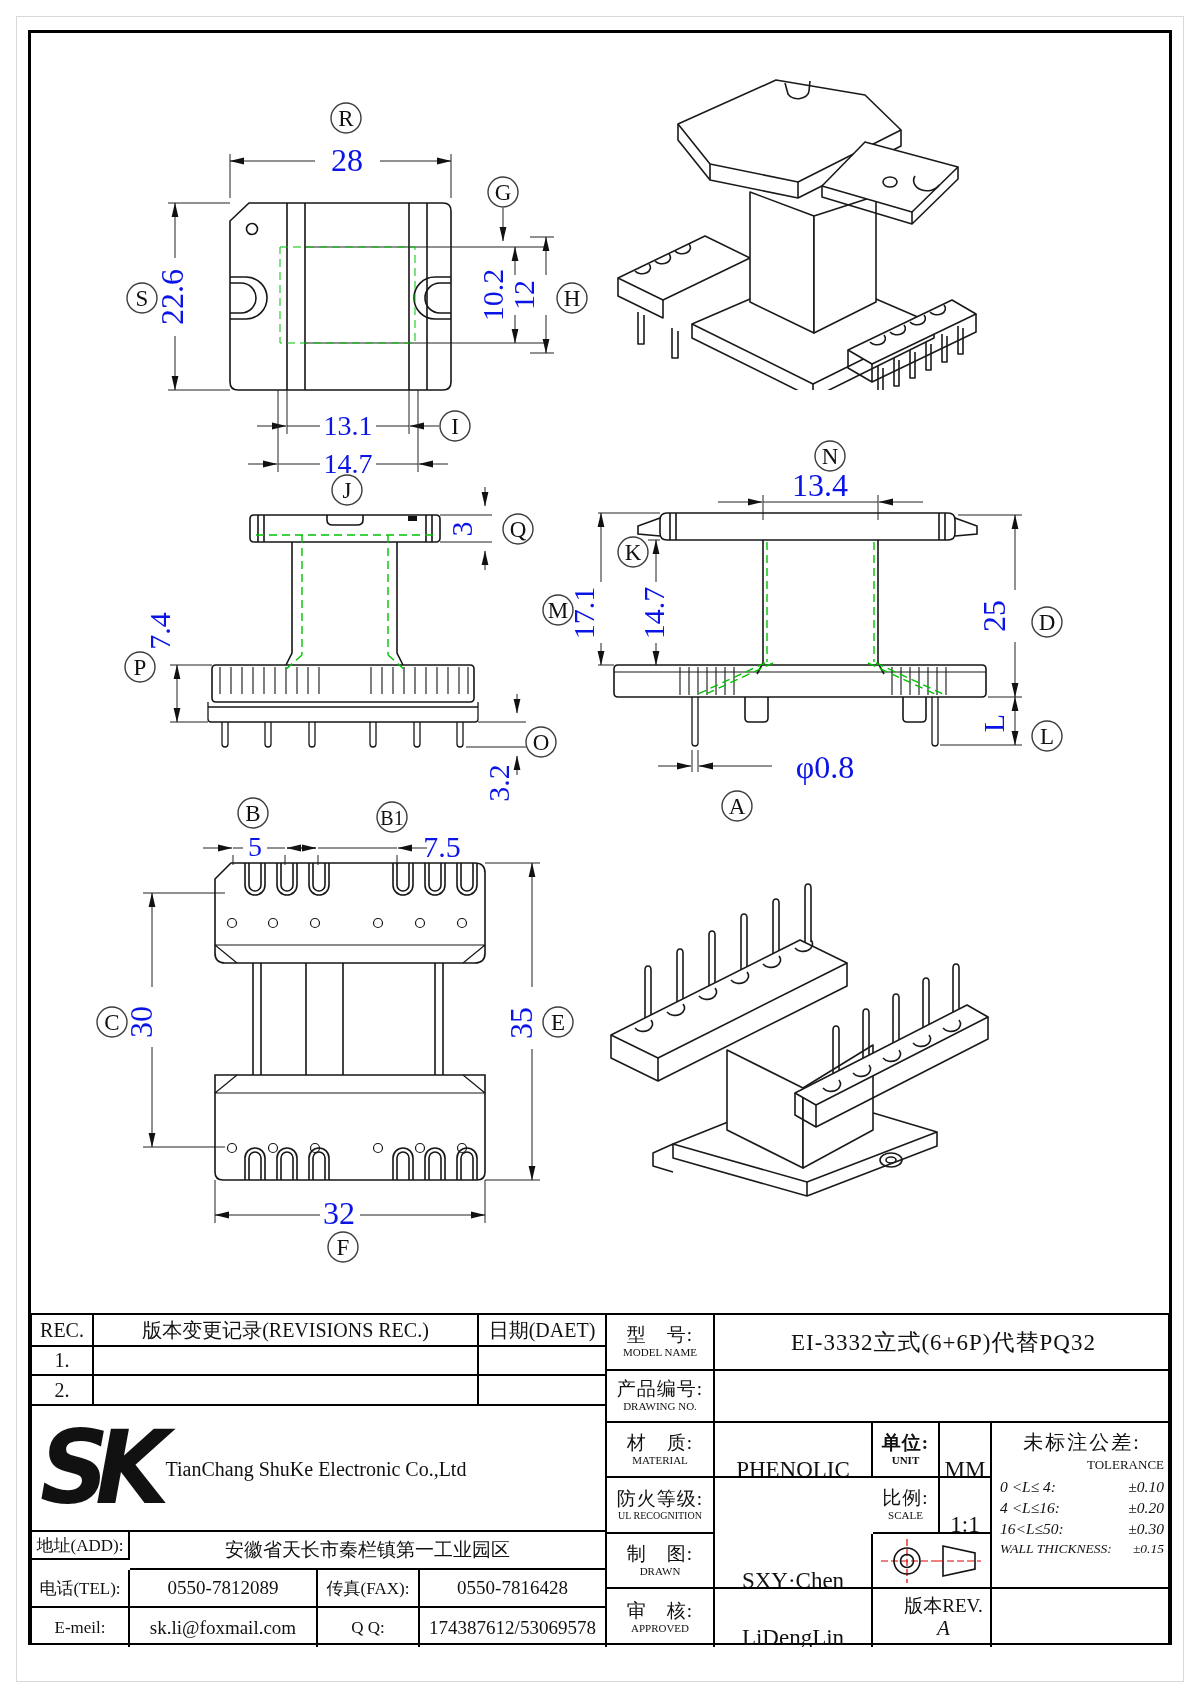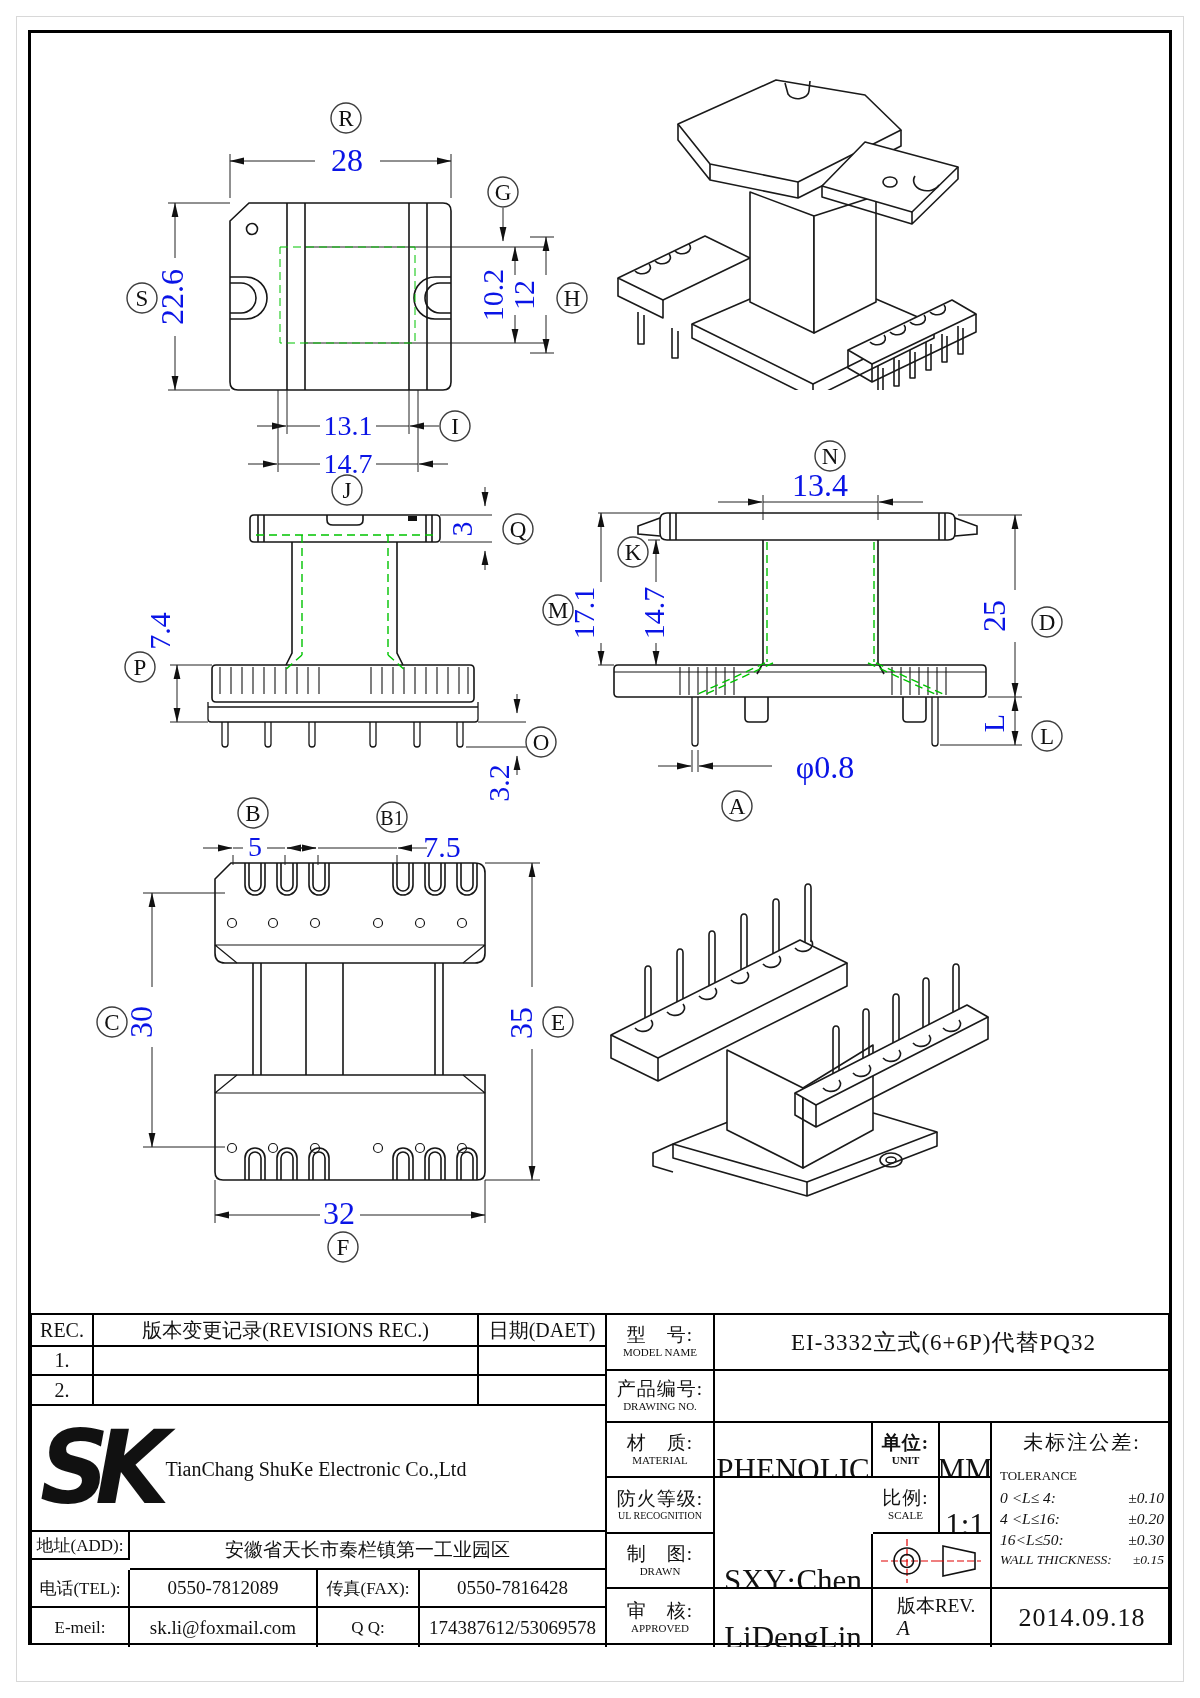--- a/index.html
+++ b/index.html
@@ -9,34 +9,34 @@
   .frame{position:absolute;left:28px;top:30px;width:1144px;height:1615px;border:3px solid #000;box-sizing:border-box;}
   .v{position:absolute;}
   
   .tb{position:absolute;left:30px;top:1313px;width:1140px;height:332px;border:2px solid #000;box-sizing:border-box;background:#fff;}
   .cell{position:absolute;box-sizing:border-box;border-right:2px solid #000;border-bottom:2px solid #000;
         display:flex;align-items:center;justify-content:center;overflow:hidden;}
   .cell.noR{border-right:none;} .cell.noB{border-bottom:none;}
   .lab{display:flex;flex-direction:column;align-items:center;justify-content:center;line-height:1.05;}
   .lab .cn{font-size:19px;letter-spacing:1px;white-space:pre;}
   .lab .en{font-size:11px;margin-top:2px;white-space:nowrap;}
-  .val{font-size:31px;margin-top:40px;}
+  .val{font-size:23px;margin-top:40px;}
   .recno{font-size:20px;}
   .small-lab{font-size:17px;white-space:nowrap;}
   .contact-val{font-size:19px;}
   .logo{font-style:italic;font-weight:bold;font-size:96px;letter-spacing:-14px;
         font-family:"DejaVu Sans","Liberation Sans",sans-serif;line-height:.9;transform:scaleY(1.05);}
   .coname{display:flex;flex-direction:column;justify-content:center;align-items:flex-start;}
   .coname .cn{font-size:44px;letter-spacing:2px;line-height:1.1;}
   .coname .en{font-size:20px;margin-top:2px;}
   .tol{display:flex;flex-direction:column;align-items:stretch;justify-content:flex-start;padding:6px 8px;}
   .tol .t1{font-size:20px;text-align:center;letter-spacing:2px;}
-  .tol .t2{font-size:13px;text-align:left;margin:12px 0 4px;}
+  .tol .t2{font-size:13px;text-align:right;margin:1px 0 4px;}
   .tol .tr{display:flex;justify-content:space-between;font-style:italic;font-size:15.5px;line-height:1.35;}
-  .rev{display:flex;flex-direction:column;align-items:flex-start;justify-content:center;line-height:1.1;padding-left:24px;}
+  .rev{display:flex;flex-direction:column;align-items:center;justify-content:center;line-height:1.1;padding-left:24px;}
   .rev .rl{font-size:19px;} .rev .ra{font-size:21px;font-style:italic;}
   .datecell{font-size:26px;letter-spacing:1px;}
   .modelval{font-size:23px;letter-spacing:1px;}
 </style>
 </head>
 <body>
 
 <div class="sheet">
   <div class="pageline"></div>
   <div class="frame"></div>
@@ -517,23 +517,20 @@
           <span class="en">APPROVED</span>
         </div>
       </div>
     <div class="cell noB" style="left:683px;top:274px;width:158px;height:58px;">
         <span class="val">LiDengLin</span>
       </div>
     <div class="cell noB rev" style="left:841px;top:274px;width:119px;height:58px;">
         <span class="rl">版本REV.</span>
         <span class="ra">A</span>
       </div>
-    <div class="cell noB noR datecell" style="left:960px;top:274px;width:180px;height:58px;">
-        <span>2014.09.18</span>
-      </div>
     <div class="cell noR tol" style="left:960px;top:108px;width:180px;height:166px;">
       <span class="t1">未标注公差:</span>
       <span class="t2">TOLERANCE</span>
       <span class="tr">
           <span>0 &lt;L≤ 4:</span>
           <span>±0.10</span>
         </span>
       <span class="tr">
           <span>4 &lt;L≤16:</span>
           <span>±0.20</span>

